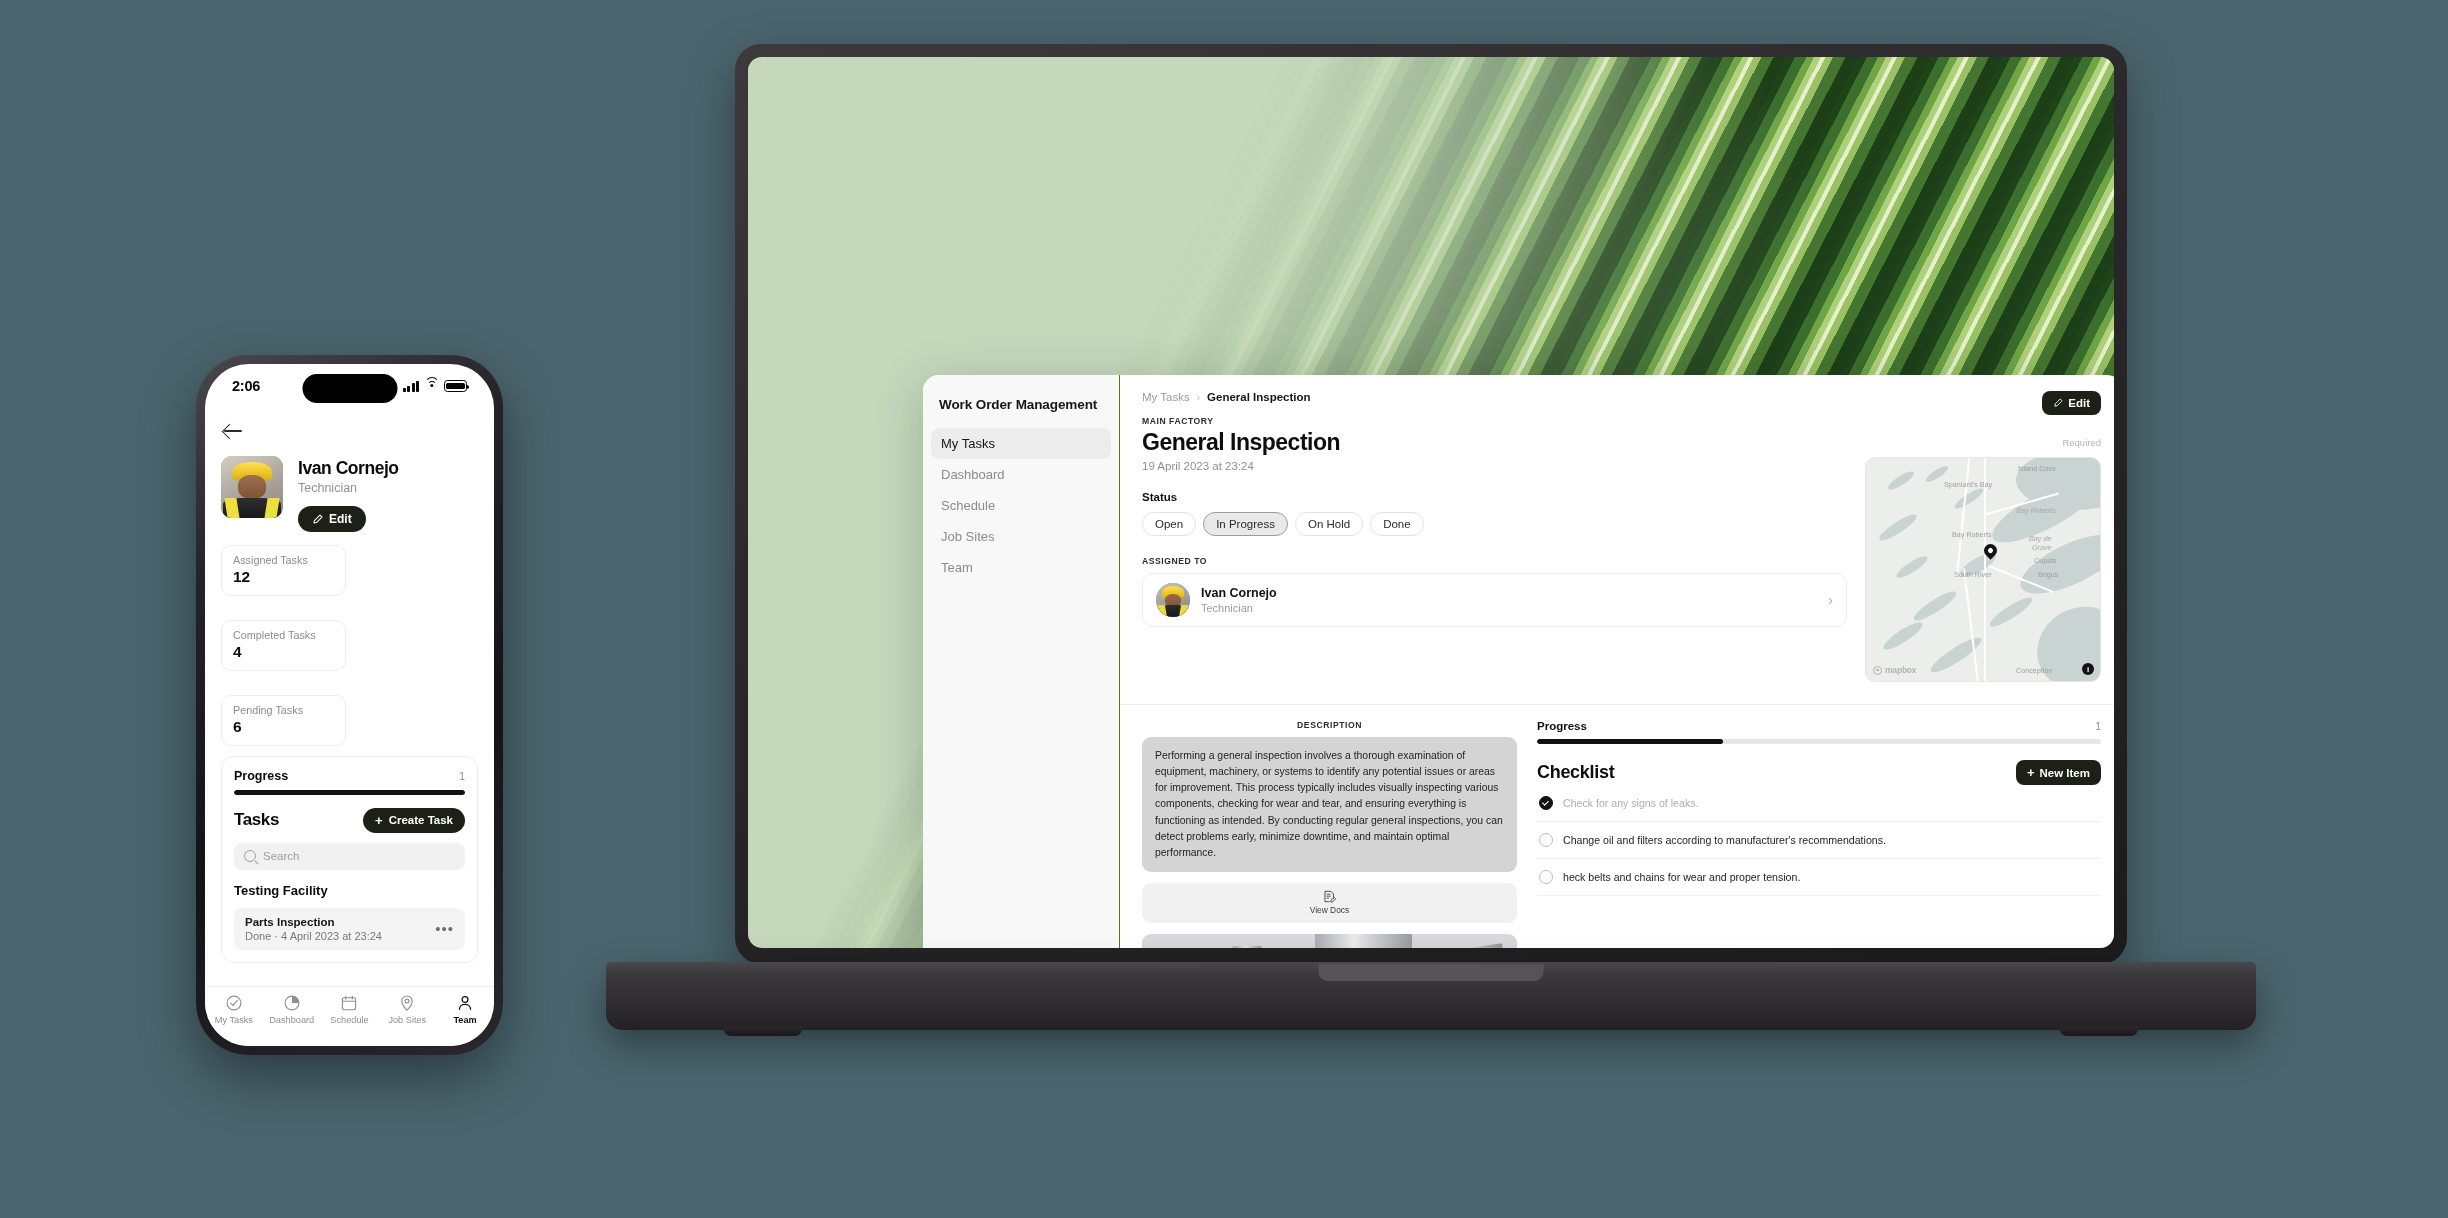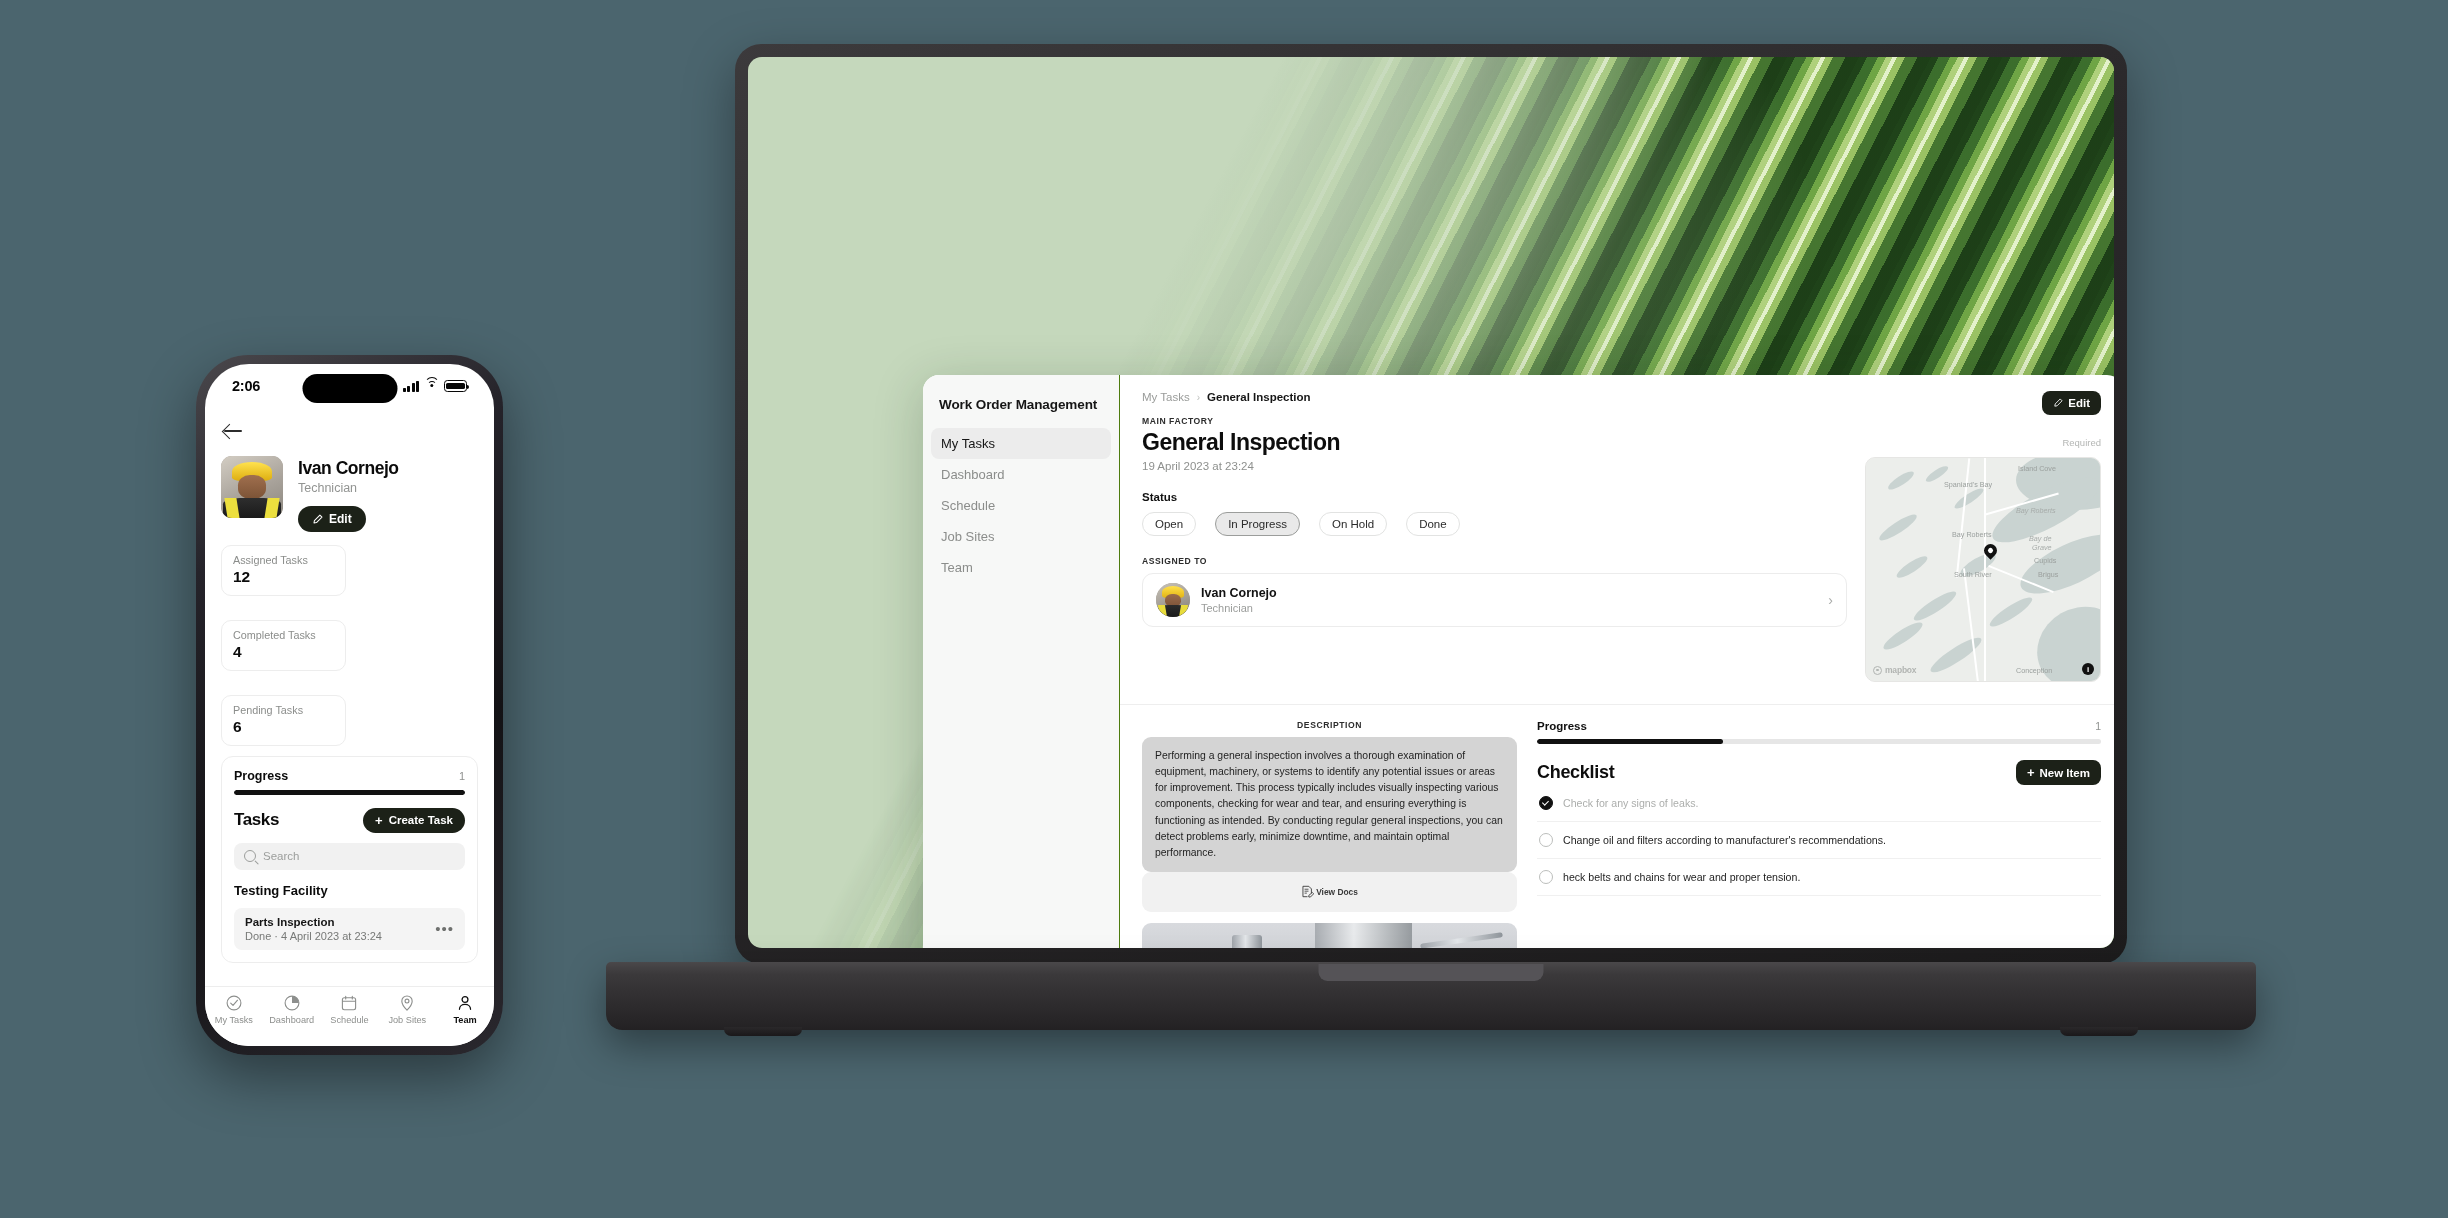--- a/index.html
+++ b/index.html
@@ -78,21 +78,21 @@
   .title-row { display: flex; align-items: flex-end; justify-content: space-between; }
   .btn-dark {
     background: #1c2118; color: #fff; border: none; border-radius: 8px;
     padding: 6px 11px; font-size: 11.5px; font-weight: 600;
     display: inline-flex; align-items: center; gap: 5px; cursor: pointer;
     font-family: "Liberation Sans", sans-serif;
   }
   .section-label { font-size: 11.5px; font-weight: 700; color: #101010; }
   .status-head { display: flex; align-items: center; justify-content: space-between; margin-top: 19px; }
   .required-tag { font-size: 9.5px; color: #b4b6b4; }
-  .chips { display: flex; gap: 19px; margin-top: 9px; }
+  .chips { display: flex; gap: 7px; margin-top: 9px; }
   .chip {
     border: 1px solid #e2e3e2; border-radius: 18px; padding: 5px 12px;
     font-size: 11.5px; color: #2b2b2b; background: #fff; cursor: pointer;
   }
   .chip.selected { background: #e9e9e9; border-color: #9b9d9b; font-weight: 500; }
   .assigned-label { font-size: 8.6px; font-weight: 700; letter-spacing: .55px; color: #2c2c2c; margin-top: 20px; margin-bottom: 7px; }
   .assignee-card {
     border: 1px solid #ececec; border-radius: 11px; padding: 9px 13px;
     display: flex; align-items: center; gap: 11px; cursor: pointer; background:#fff;
   }
@@ -141,24 +141,23 @@
   .app-divider { height: 1px; background: #eeeeee; margin-top: 22px; }
   .app-lower { flex: 1; display: flex; gap: 20px; padding: 15px 22px 0 22px; min-height: 0; }
   .lower-left { width: 375px; flex: none; }
   .lower-right { flex: 1; min-width: 0; }
   .desc-label { font-size: 8.6px; font-weight: 700; letter-spacing: .55px; color: #2c2c2c; margin-bottom: 7px; text-align: center; }
   .desc-box {
     background: #d4d4d4; border-radius: 9px; padding: 11px 13px;
     font-size: 10.4px; line-height: 1.55; color: #1e1e1e;
   }
   .docs-box {
-    background: #f1f1f1; border-radius: 9px; height: 40px;
-    display: flex; align-items: center; justify-content: center; gap: 2px;
+    margin-top: 11px; background: #f1f1f1; border-radius: 9px; height: 40px;
+    display: flex; flex-direction: column; align-items: center; justify-content: center; gap: 2px;
     cursor: pointer;
-    font-weight: bold;
   }
   .docs-label { font-size: 8.4px; color: #3a3a3a; }
   .photo {
     margin-top: 11px; height: 120px; border-radius: 9px 9px 0 0; overflow: hidden; position: relative;
     background: linear-gradient(#d8dade,#b9bcc1);
   }
   .p-pipe { position: absolute; background: linear-gradient(90deg,#9fa4aa,#e3e6e9 45%,#8e949a); border-radius: 3px; }
   .p-tank { position: absolute; background: linear-gradient(90deg,#a8acb1,#e8eaec 40%,#969b9f); }
 
   .prog-head { display: flex; align-items: center; justify-content: space-between; }

